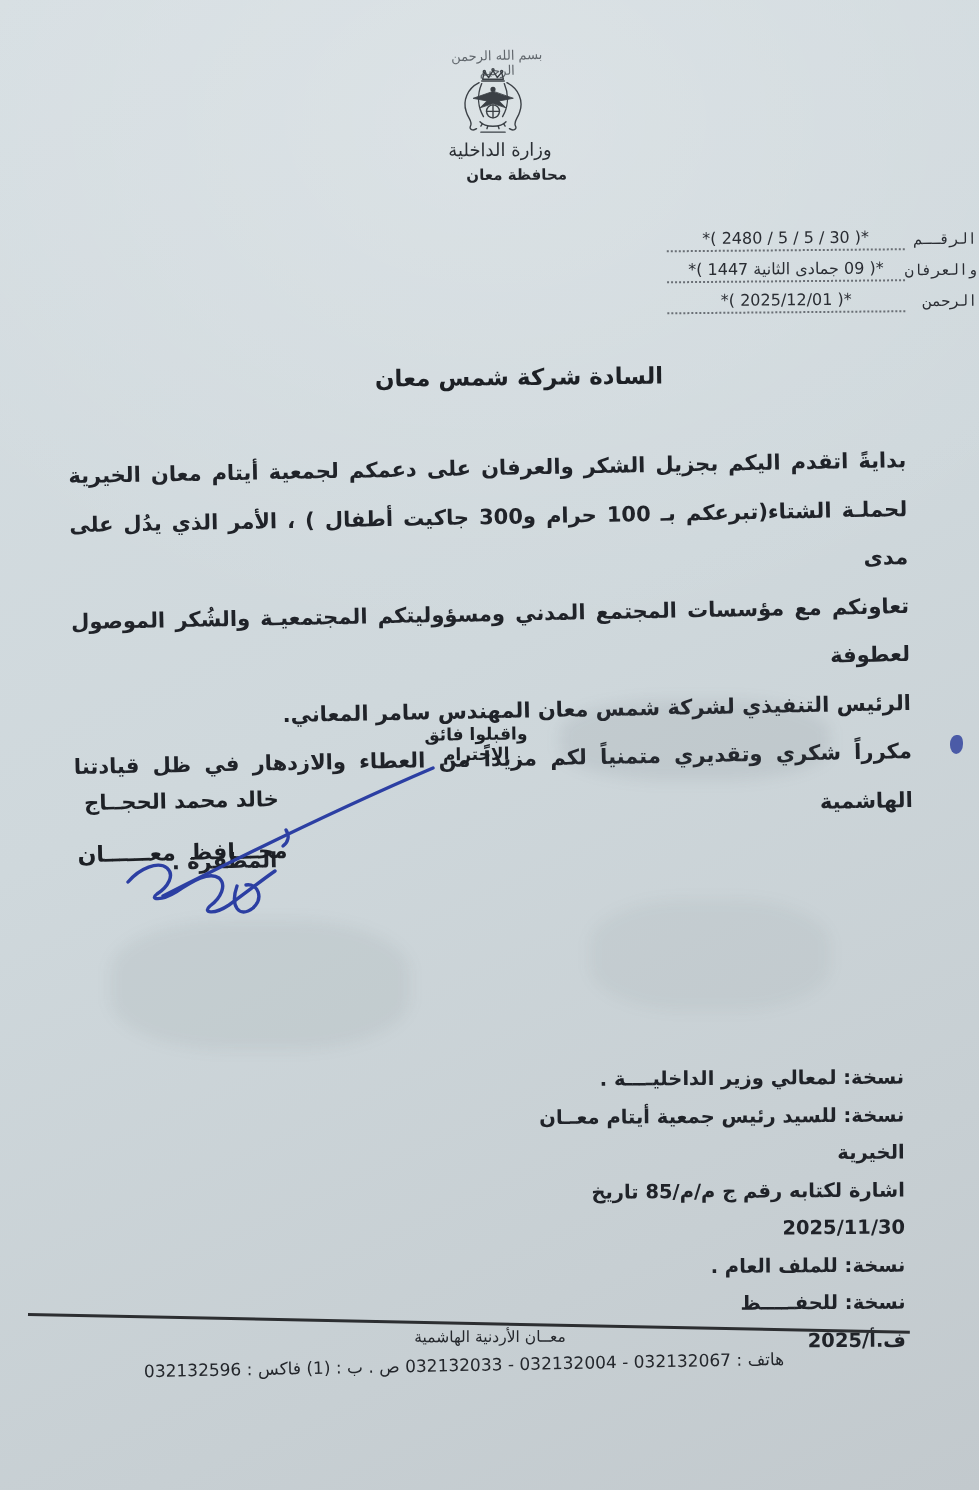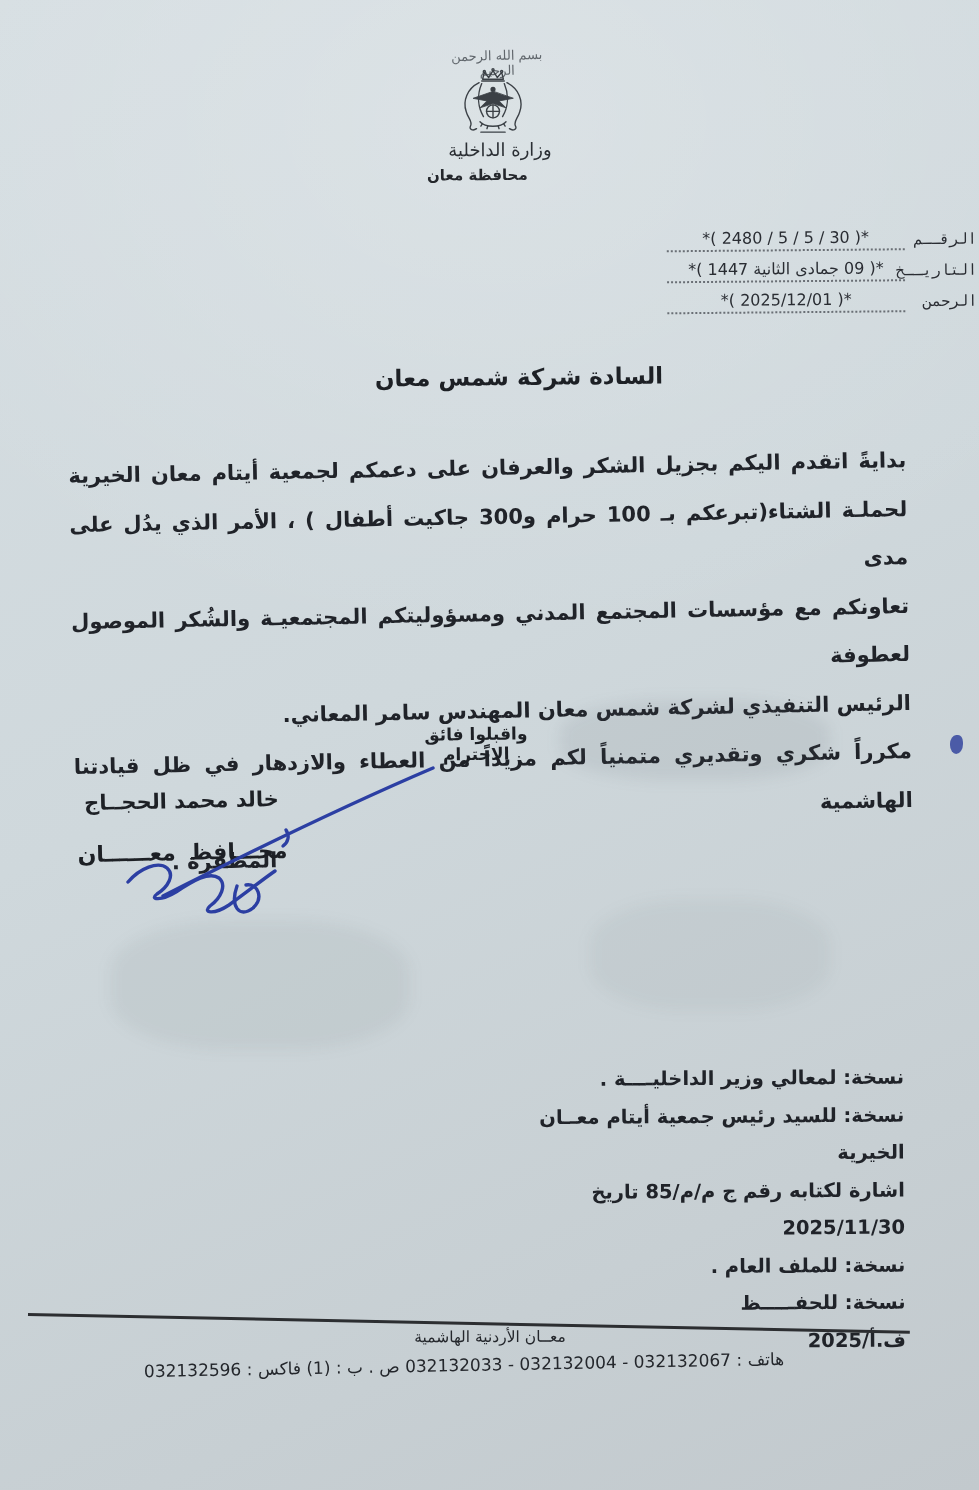--- a/index.html
+++ b/index.html
@@ -18,21 +18,21 @@
   .abs{position:absolute;}
   
   .bismillah{
     top:48px;left:437px;width:120px;
     font-size:13px;color:#4c5258;text-align:center;
     transform:rotate(-1.5deg);opacity:.85;letter-spacing:-1px;
   }
   .emblem{top:68px;left:447px;width:92px;height:78px;}
   .ministry{top:139px;left:420px;width:160px;text-align:center;
     font-size:18px;color:#2b2f34;transform:rotate(-0.4deg);}
-  .governorate{top:166px;left:427px;width:140px;text-align:left;
+  .governorate{top:166px;left:427px;width:140px;text-align:right;
     font-size:15px;font-weight:bold;color:#24272c;transform:rotate(-0.4deg);}
   
   .ref{top:228px;right:2px;width:320px;transform:rotate(-0.5deg);}
   .ref-row{position:relative;height:31px;}
   .ref-label{position:absolute;right:0;top:3px;font-size:15px;color:#2a2d33;font-family:Liberation Mono, monospace;}
   .ref-value{
     position:absolute;right:72px;top:0;width:238px;
     text-align:center;font-size:16px;color:#2a2d33;
     border-bottom:2px dotted #6a6f75;padding-bottom:2px;
   }
@@ -107,21 +107,21 @@
   <div class="abs ministry">وزارة الداخلية</div>
   <div class="abs governorate">محافظة معان</div>
 
   <div class="abs ref">
     <div class="ref-row">
       <span class="ref-value">*( 30 / 5 / 5 / 2480 )*</span>
       <span class="ref-label">الرقــم</span>
     </div>
     <div class="ref-row">
       <span class="ref-value">*( 09 جمادى الثانية 1447 )*</span>
-      <span class="ref-label">التاريــخ</span>
+      <span class="ref-label">والعرفان</span>
     </div>
     <div class="ref-row">
       <span class="ref-value">*( 2025/12/01 )*</span>
       <span class="ref-label">الرحمن</span>
     </div>
   </div>
 
   <div class="abs recipient">السادة شركة شمس معان</div>
 
   <div class="abs body-block">

